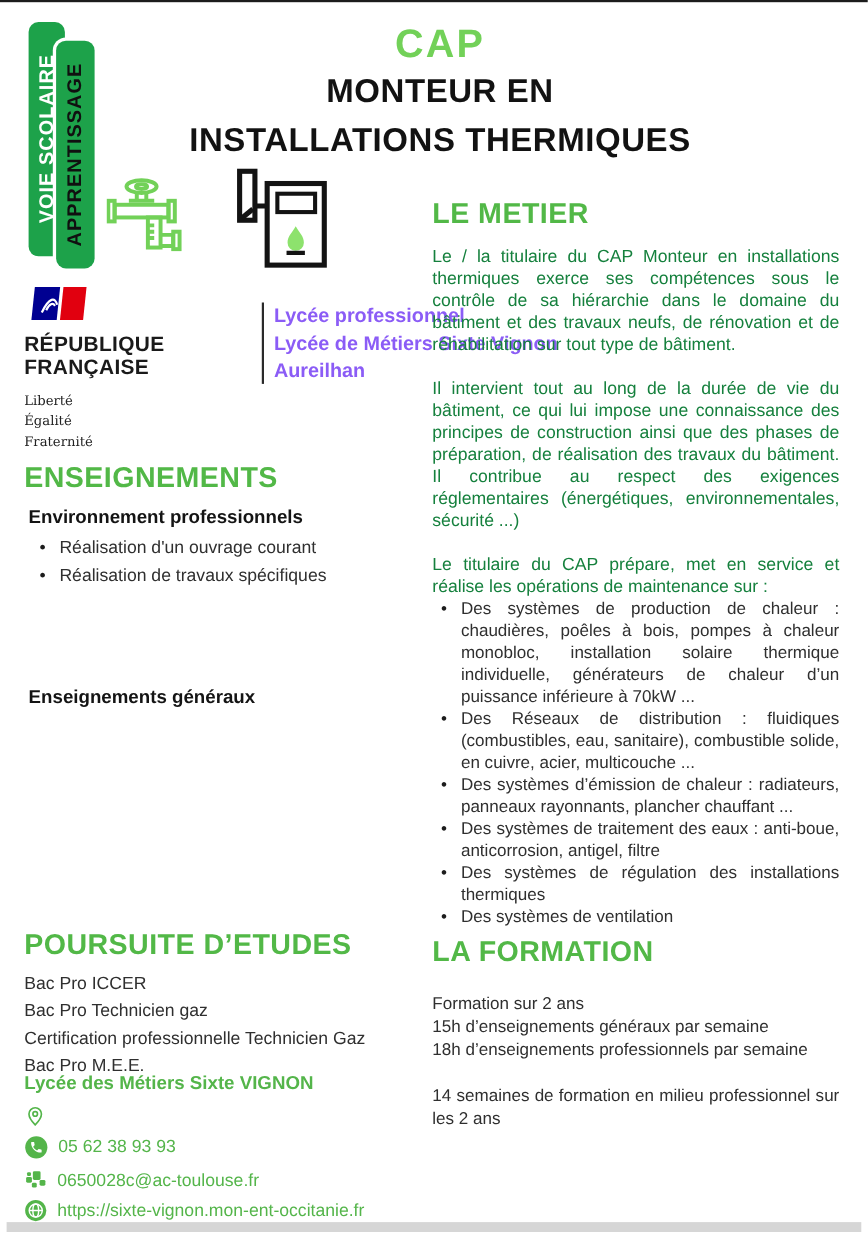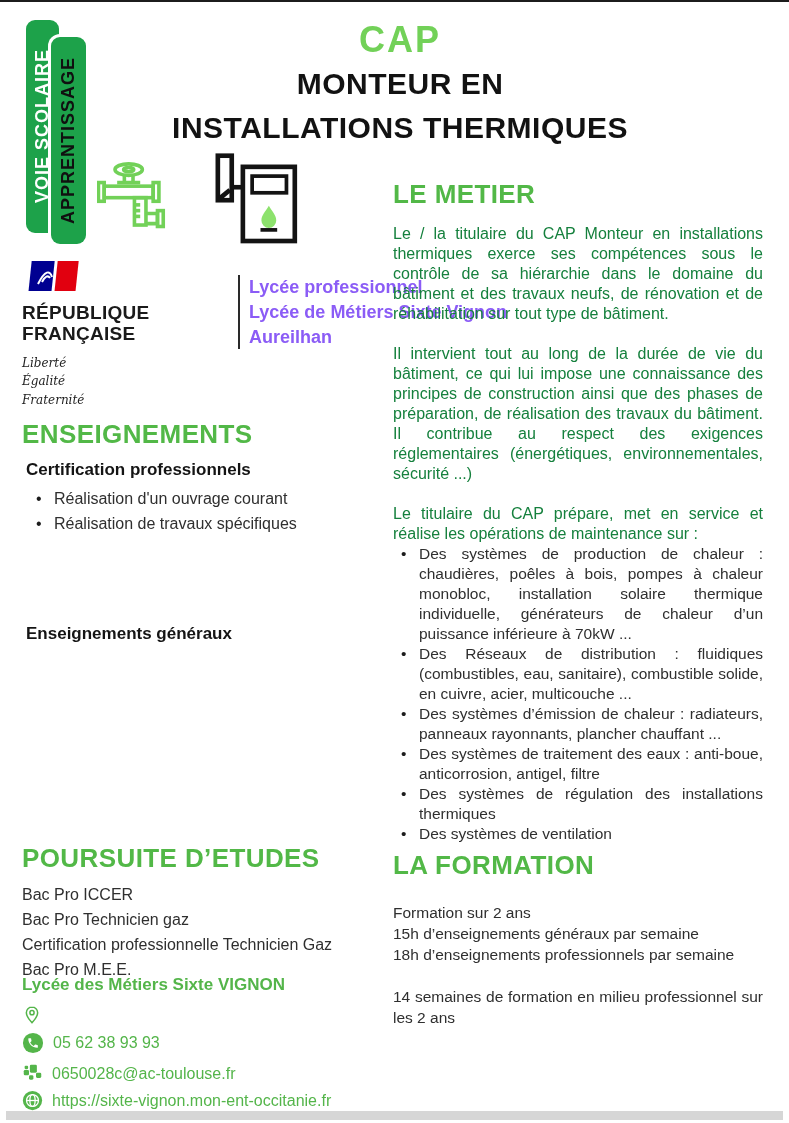--- a/index.html
+++ b/index.html
@@ -20,21 +20,21 @@
 
   
   .title-block{left:90px;top:22px;width:620px;text-align:center;}
   .title-cap{font-size:36px;font-weight:800;color:#72d158;letter-spacing:2px;line-height:1;}
   .title-line{font-size:30px;font-weight:800;color:#121212;letter-spacing:0.5px;line-height:1;margin-top:11px;}
   .title-line + .title-line{margin-top:14px;}
 
   
   .gov-logo{left:22px;top:258px;width:180px;}
   .gov-name{font-weight:700;color:#1a1a1a;font-size:19px;line-height:1.1;letter-spacing:0.3px;margin-top:3px;}
-  .gov-motto{font-family:"DejaVu Serif",serif;font-style:italic;font-size:12px;color:#222;
+  .gov-motto{font-family:"DejaVu Serif",serif;font-size:12px;color:#222;
              line-height:1.55;margin-top:9px;}
   .school-id{left:201px;top:275px;border-left:2px solid #2a2a2a;padding-left:9px;
              font-size:18px;font-weight:700;color:#8b5cf6;line-height:1.38;margin-left:37px;}
 
   
   .h-green{font-size:26px;font-weight:800;color:#52b847;letter-spacing:0.4px;line-height:1;margin:0;}
 
   
   .col-right{left:393px;top:181px;width:370px;}
   .col-right p{margin:0;text-align:justify;font-size:16px;line-height:20px;color:#15803d;}
@@ -170,21 +170,21 @@
     <h2 class="h-green">LA FORMATION</h2>
     <div class="fline">Formation sur 2 ans</div>
     <div class="fline">15h d’enseignements généraux par semaine</div>
     <div class="fline">18h d’enseignements professionnels par semaine</div>
     <div class="fpara">14 semaines de formation en milieu professionnel sur les 2 ans</div>
   </div>
 
   <h2 class="abs h-green ens-head">ENSEIGNEMENTS</h2>
 
   <div class="abs sub-block prof">
-    <div class="sub-title">Certification professionnels</div>
+    <div class="sub-title">Environnement professionnels</div>
     <ul class="blist">
       <li>Réalisation d'un ouvrage courant</li>
       <li>Réalisation de travaux spécifiques</li>
     </ul>
   </div>
 
   <div class="abs sub-block gen">
     <div class="sub-title">Enseignements généraux</div>
   </div>
 

